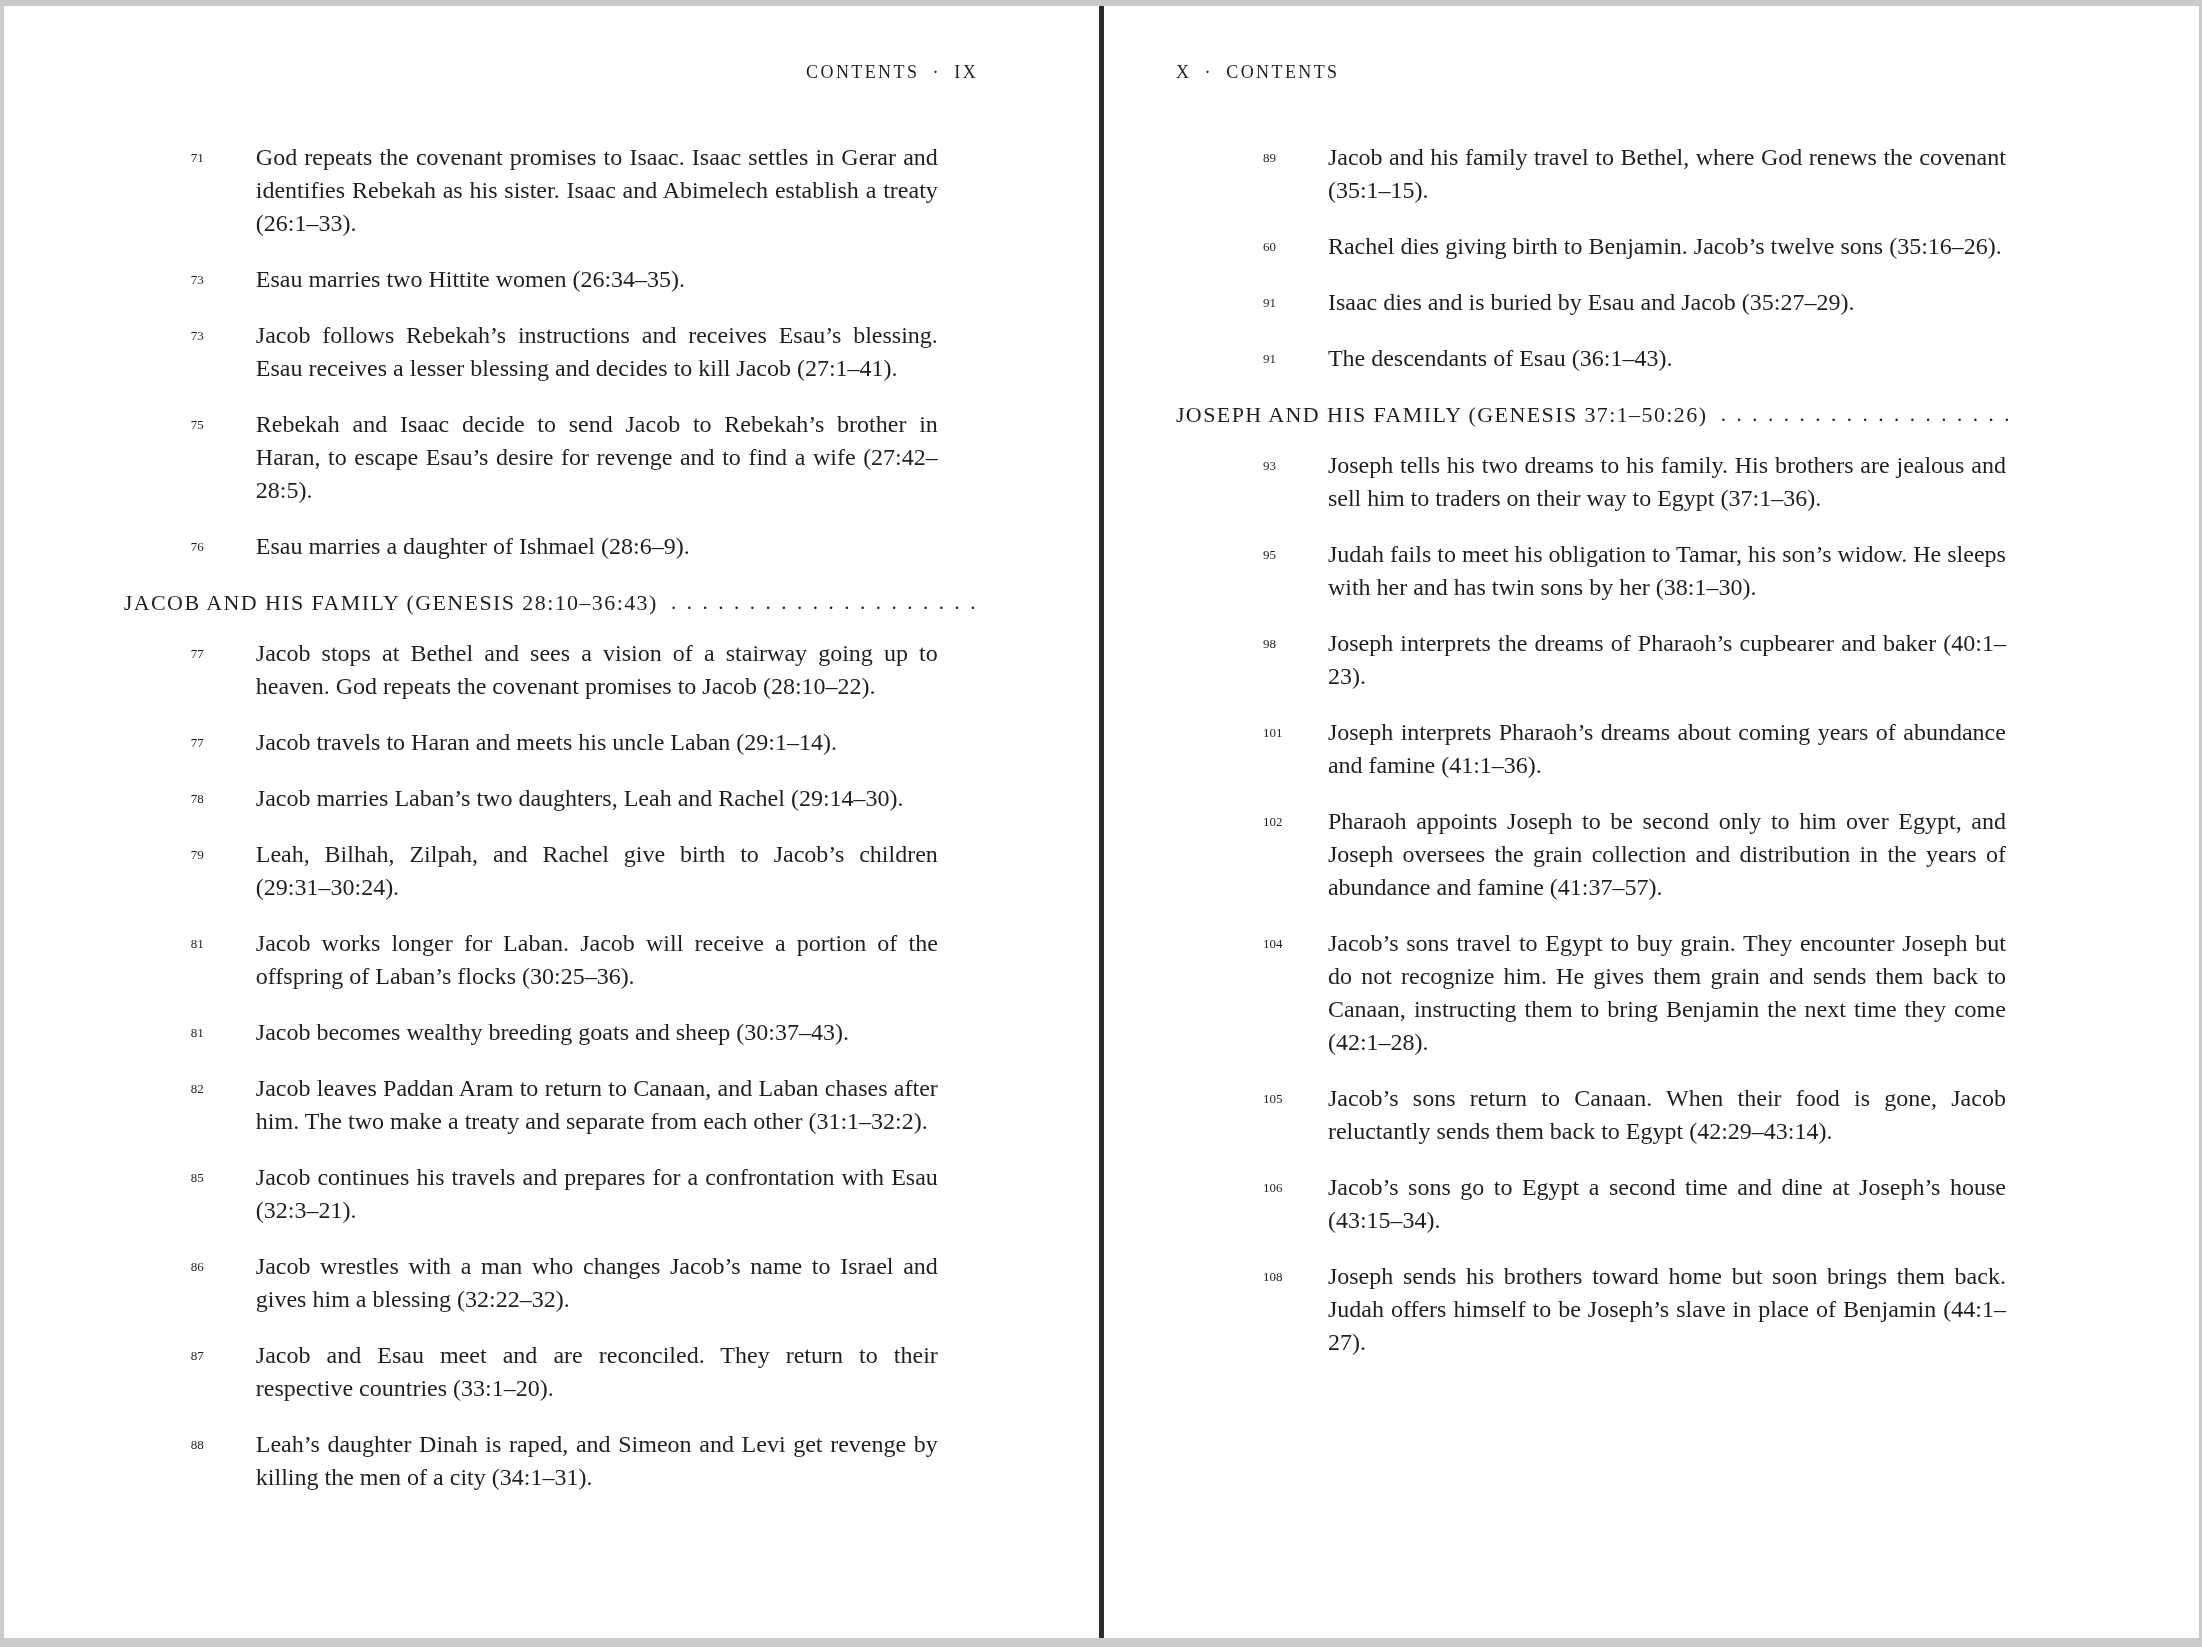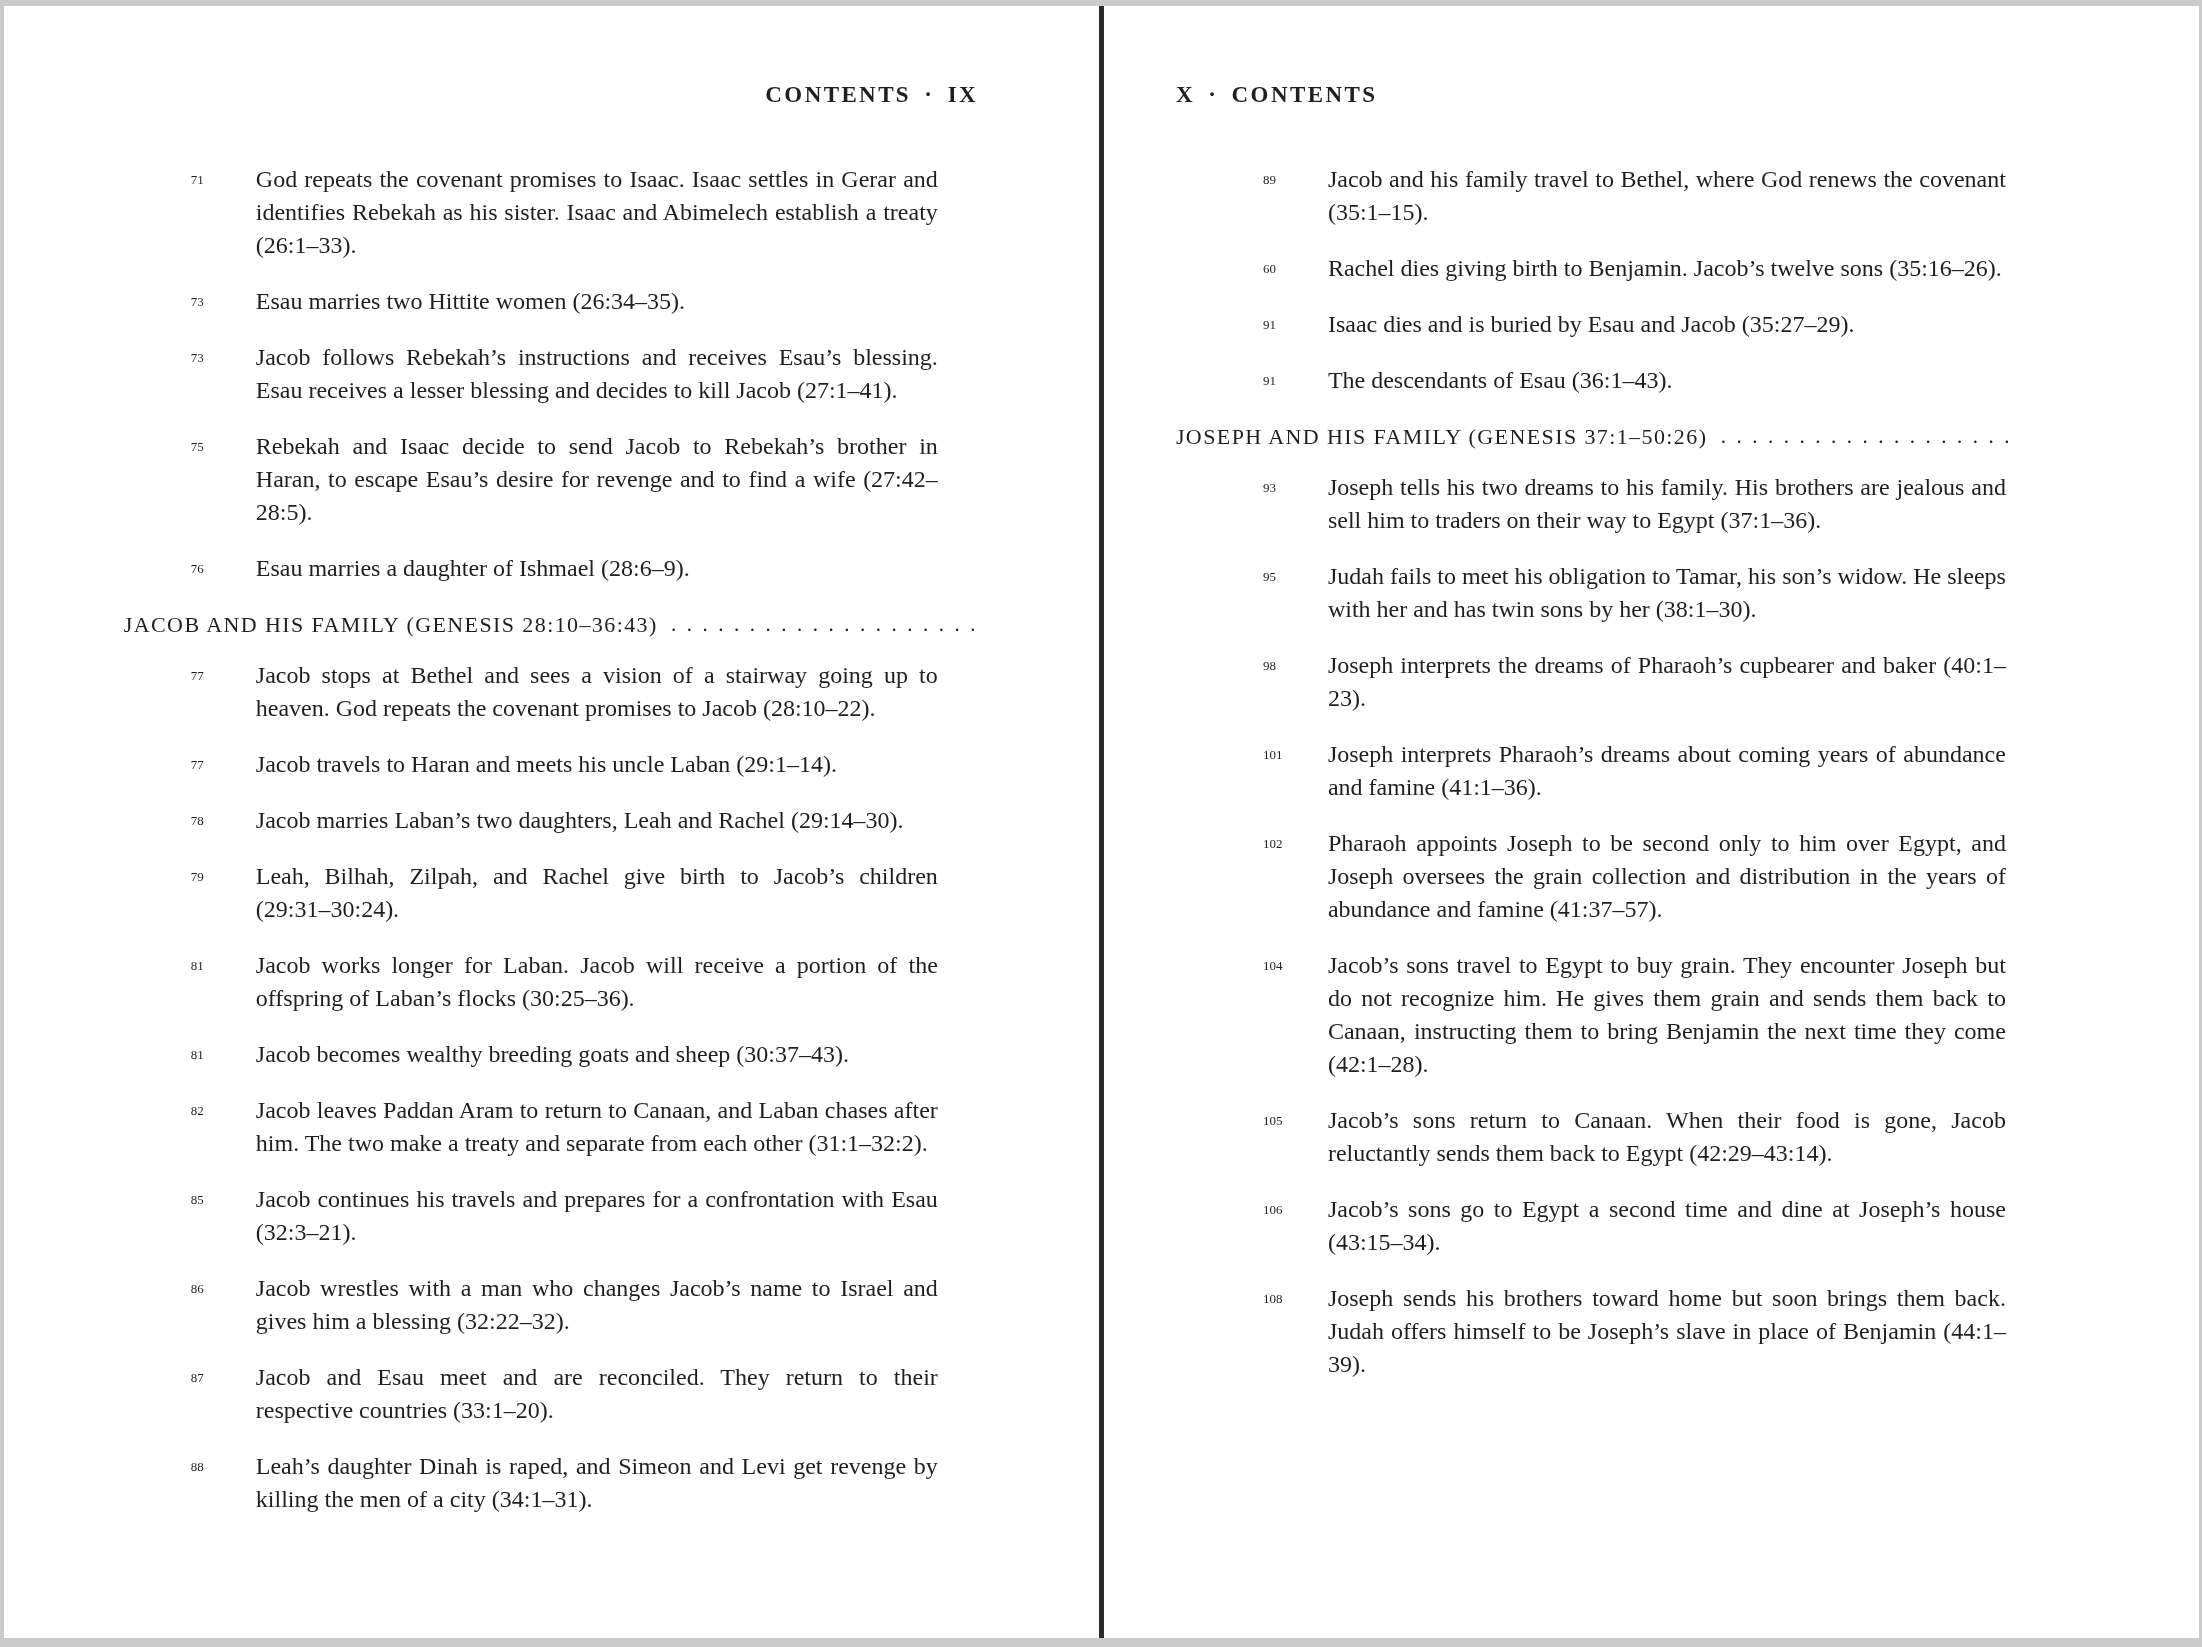--- a/index.html
+++ b/index.html
@@ -12,26 +12,25 @@
     font-family:"Liberation Serif","DejaVu Serif",serif;
     color:#1f1f1f;
   }
   .page { background:#ffffff; flex:1 1 0; overflow:hidden; }
   .gutter-line { width:4.8px; background:#2b2b2b; flex:0 0 4.8px; }
 
   .inner-left  { padding-left:120px; padding-right:121px; }
   .inner-right { padding-left:72px; padding-right:185px; }
 
   .running-header {
-    margin-top:75px;
-    font-size:23px;
+    margin-top:53px;
+    font-size:18px;
     letter-spacing:2.4px;
     line-height:27px;
     white-space:nowrap;
-    font-weight:bold;
   }
   .running-header .sep { margin:0 13.3px; }
   .header-right-align { text-align:right; }
   .header-left-align  { text-align:left; }
 
   .toc { margin-top:55px; }
 
   .entry {
     display:flex;
     margin-bottom:23px;
@@ -209,20 +208,20 @@
         <div class="entry">
             <span class="num">105</span>
             <div class="txt">Jacob’s sons return to Canaan. When their food is gone, Jacob reluctantly sends them back to Egypt (42:29–43:14).</div>
           </div>
         <div class="entry">
             <span class="num">106</span>
             <div class="txt">Jacob’s sons go to Egypt a second time and dine at Joseph’s house (43:15–34).</div>
           </div>
         <div class="entry">
             <span class="num">108</span>
-            <div class="txt">Joseph sends his brothers toward home but soon brings them back. Judah offers himself to be Joseph’s slave in place of Benjamin (44:1–39).</div>
+            <div class="txt">Joseph sends his brothers toward home but soon brings them back. Judah offers himself to be Joseph’s slave in place of Benjamin (44:1–27).</div>
           </div>
       </div>
     </div>
   </div>
 
 </div>
 
 
 </body></html>

